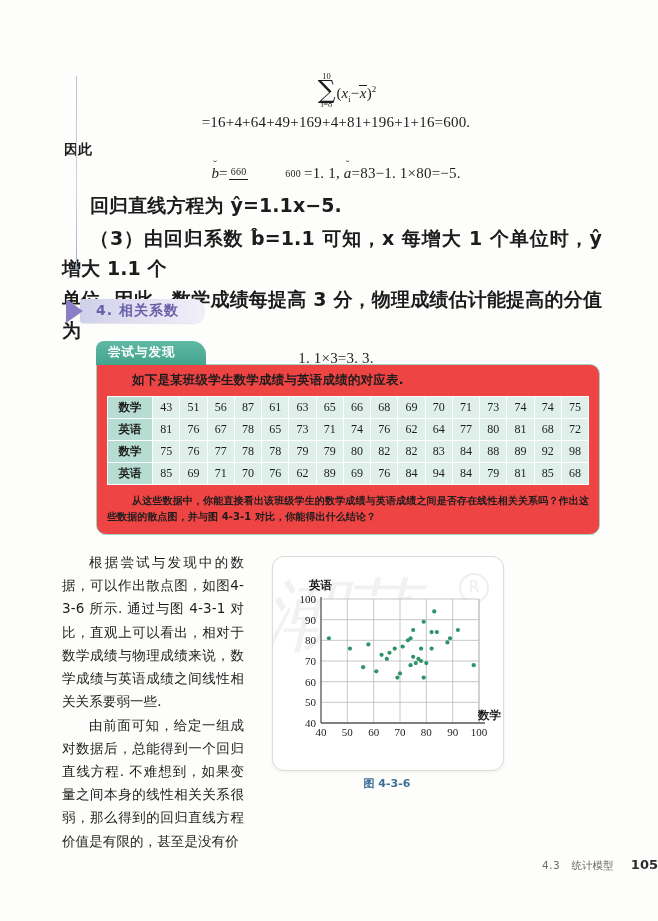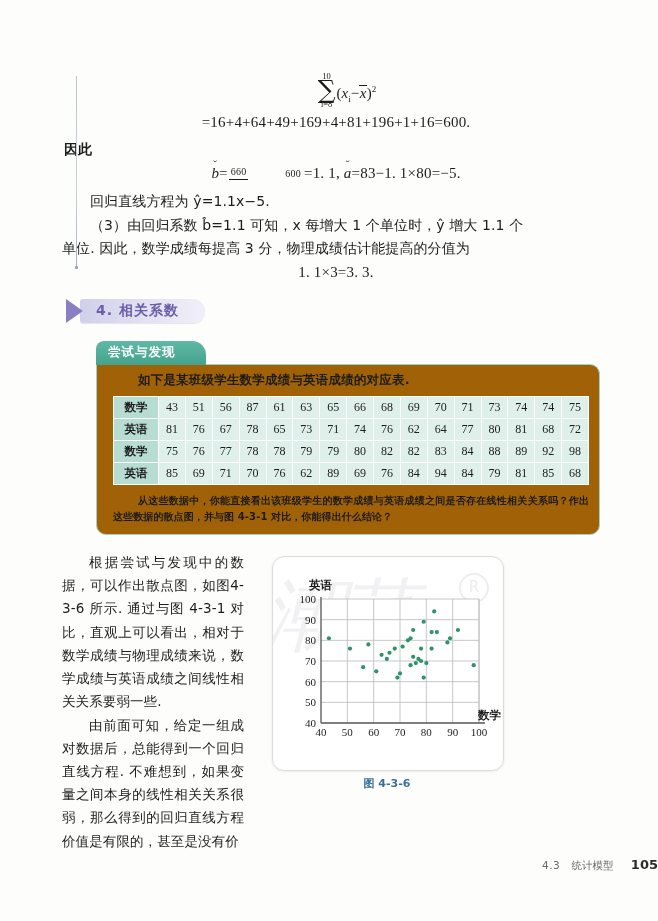--- a/index.html
+++ b/index.html
@@ -107,22 +107,22 @@
   .hat-wrap .hat {
     position: absolute;
     left: 50%;
     transform: translateX(-50%);
     top: -7px;
     font-size: 11px;
   }
 
   .body-p {
     font-family: "DejaVu Sans", sans-serif;
-    font-weight: normal;
-    font-size: 14px;
+    font-weight: bold;
+    font-size: 19px;
     line-height: 1.62;
     margin-top: 7px;
     text-align: justify;
     letter-spacing: 0.1px;
   }
   .indent2 { text-indent: 28px; }
 
   
   .sec-head {
     position: absolute;
@@ -168,23 +168,23 @@
     letter-spacing: 1px;
     padding: 3px 30px 4px 12px;
     border-radius: 8px 14px 0 0;
     display: inline-block;
     position: relative;
     z-index: 2;
   }
   .explore-body {
     border: 1px solid #9ed3c6;
     border-radius: 0 10px 10px 10px;
-    background: #a16207;
+    background: #ef4444;
     margin-top: -1px;
-    padding: 7px 10px 9px 16px;
+    padding: 7px 10px 9px 10px;
   }
   .explore-intro {
     font-family: "DejaVu Sans", sans-serif;
     font-weight: bold;
     font-size: 12.5px;
     text-indent: 25px;
     margin-bottom: 7px;
     letter-spacing: 0.2px;
   }
 

